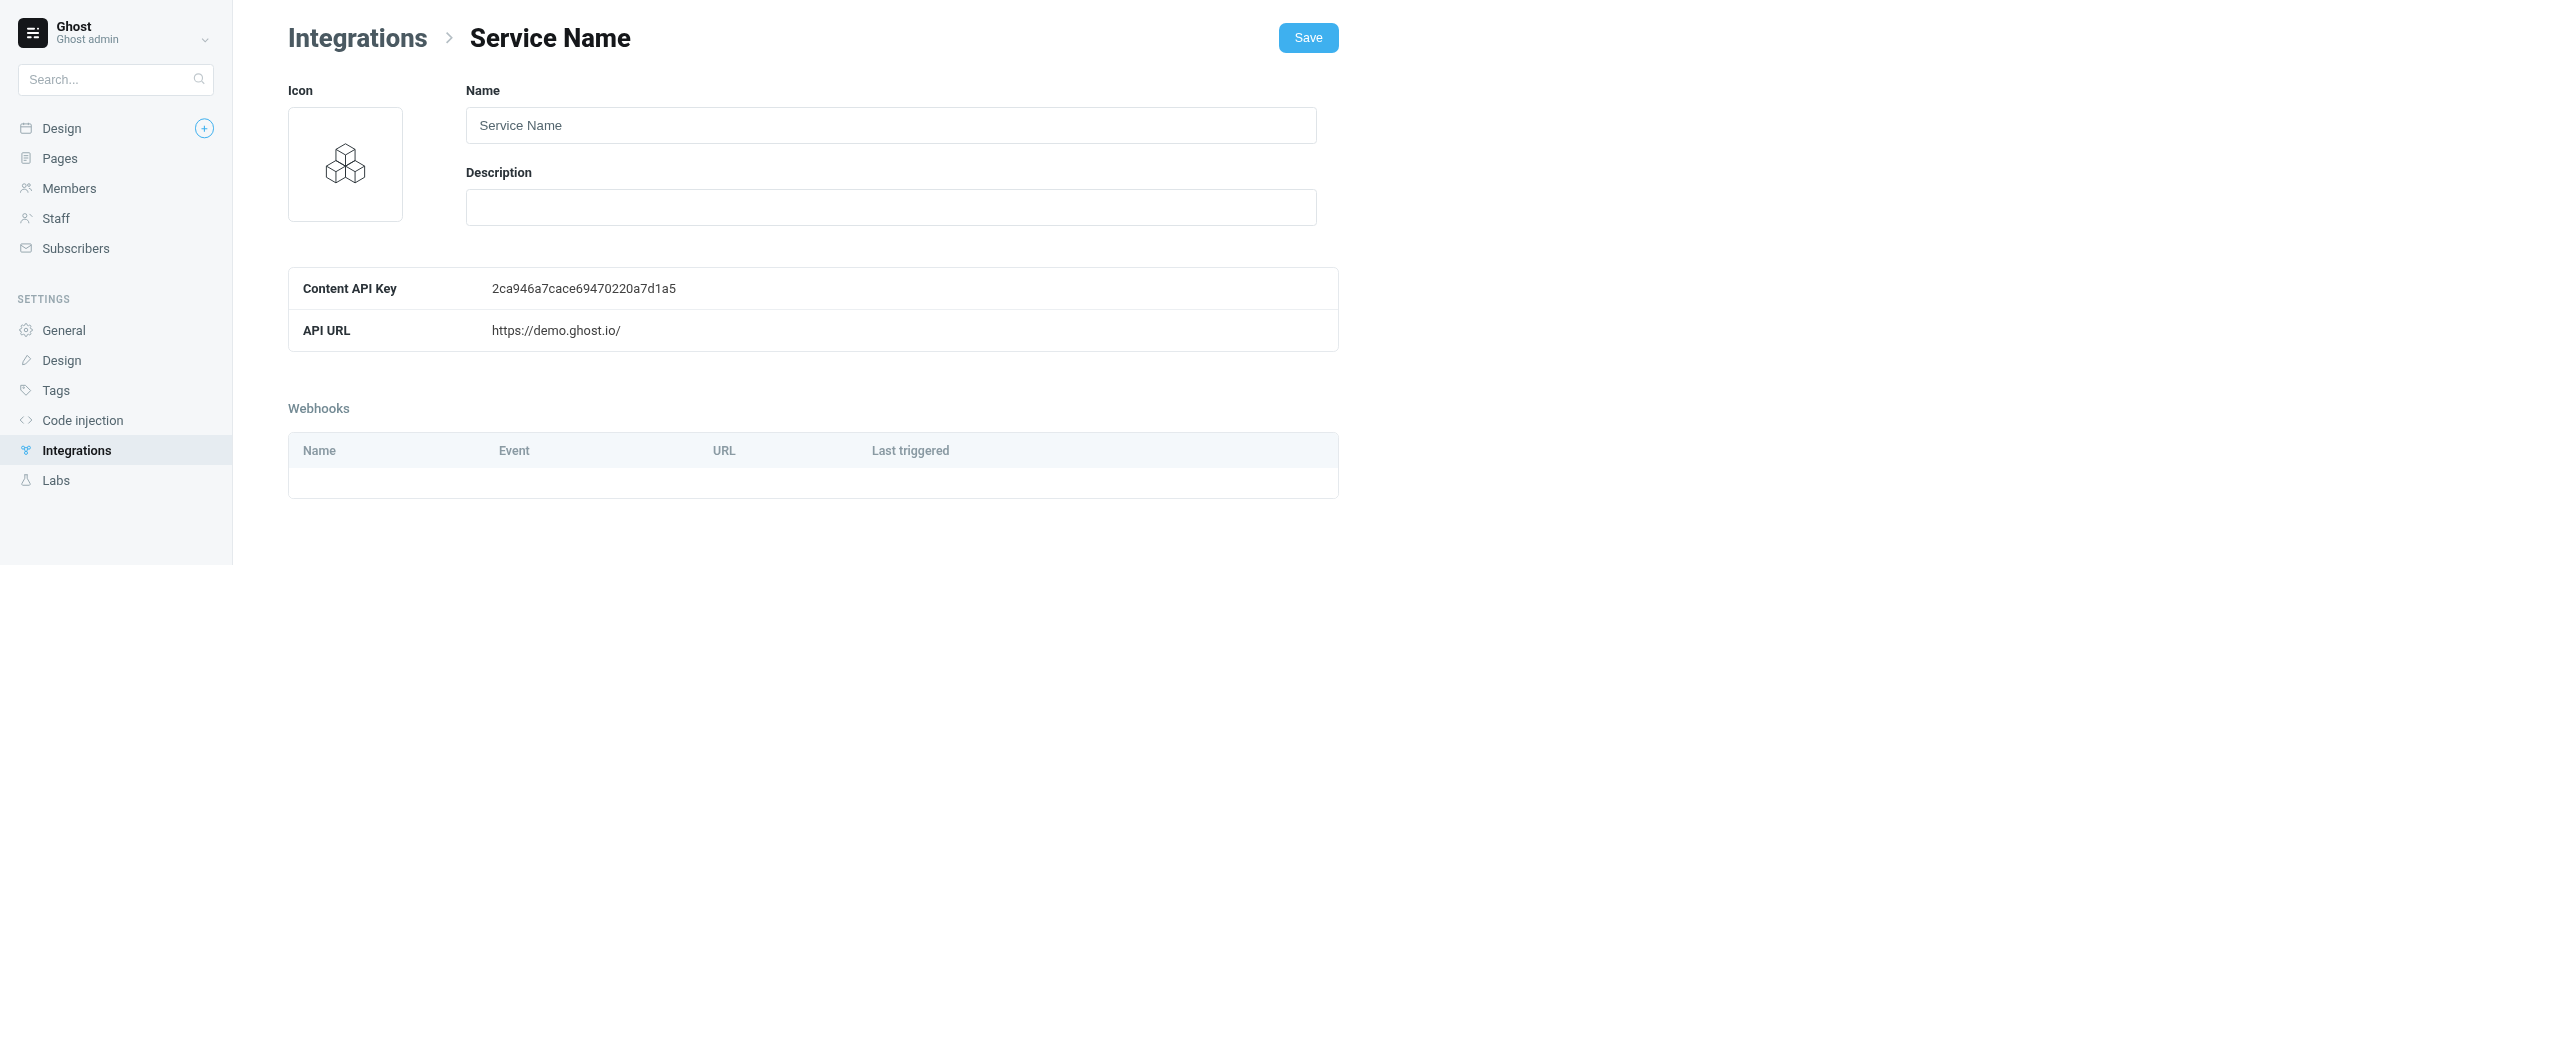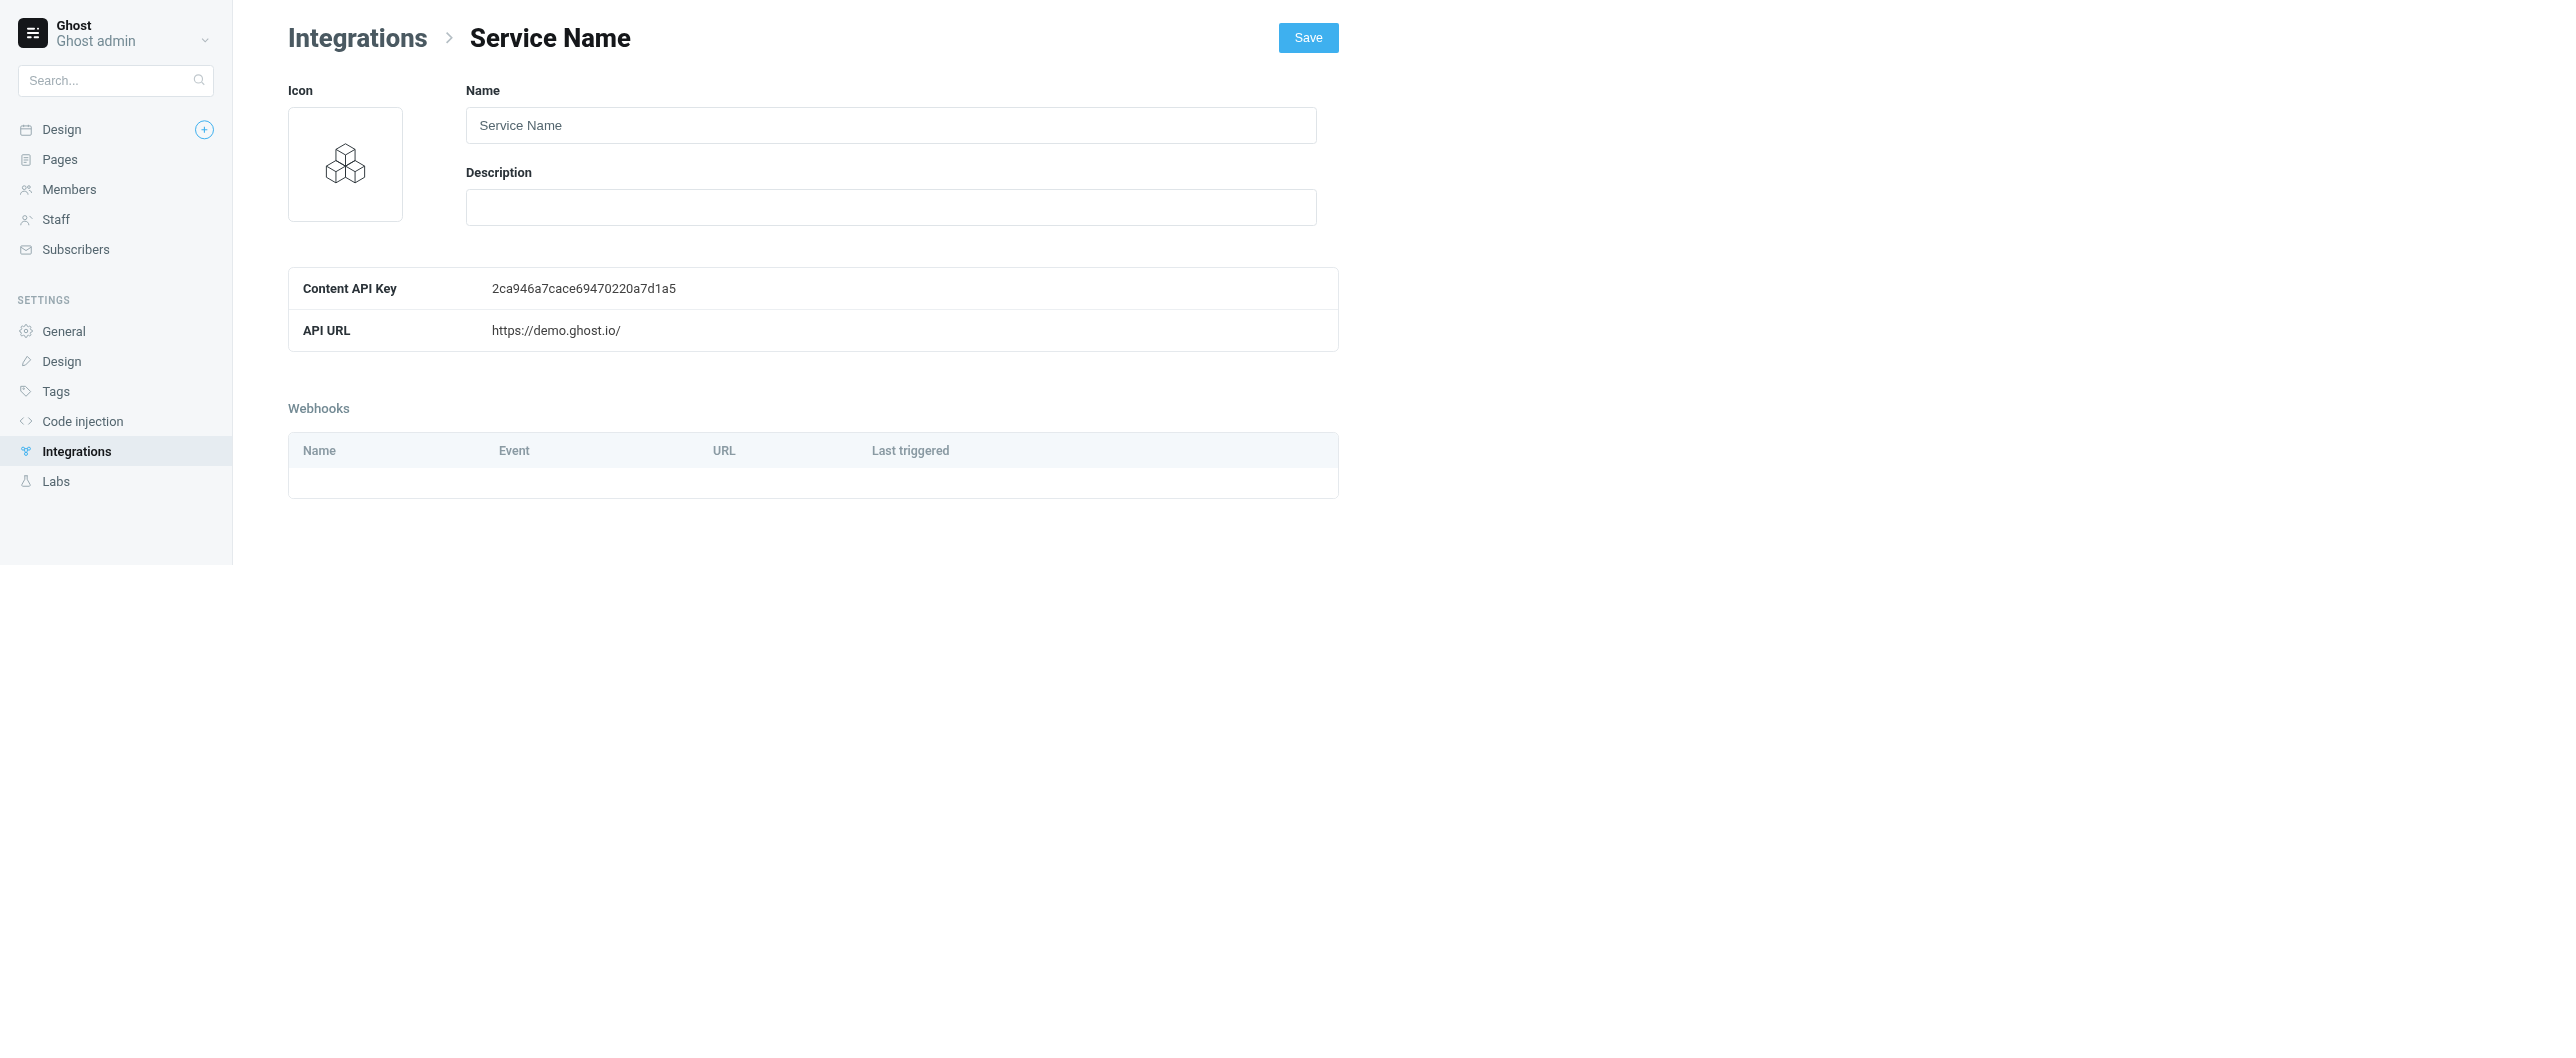--- a/index.html
+++ b/index.html
@@ -39,21 +39,21 @@
     background: #15171a;
     border-radius: 5.3px;
     display: flex;
     align-items: center;
     justify-content: center;
     margin-right: 8.8px;
   }
   .brand-logo svg { width: 16px; height: 16px; }
   .brand-text { display: flex; flex-direction: column; line-height: 1.15; }
   .brand-title { font-size: 13.2px; font-weight: 700; color: #15171a; }
-  .brand-sub { font-size: 14px; color: #738a94; }
+  .brand-sub { font-size: 11px; color: #738a94; }
   .brand-caret {
     position: absolute; right: 21px; top: 16px; color: #aeb7bd;
   }
   .brand-caret svg { width: 12.4px; height: 12.4px; }
 
   .search-wrap { padding: 0 17.6px 12.4px 17.6px; }
   .search {
     width: 100%;
     height: 32px;
     border: 0.9px solid #dde3e8;
@@ -124,21 +124,21 @@
   }
   .crumb-root { color: #4a5961; }
   .crumb-sep { color: #b4bec4; }
   .crumb-sep svg { width: 17.6px; height: 17.6px; stroke-width: 2.2; }
   .crumb-current { color: #15171a; }
 
   .save-btn {
     background: #3eb0ef;
     color: #fff;
     border: none;
-    border-radius: 2px;
+    border-radius: 7px;
     font-size: 12.4px;
     font-weight: 500;
     padding: 8px 16px;
     cursor: pointer;
   }
 
   .form-row { display: flex; gap: 32px; margin-bottom: 41px; }
   .icon-col { width: 146px; }
   .fields-col { flex: 1; max-width: 851px; }
 

